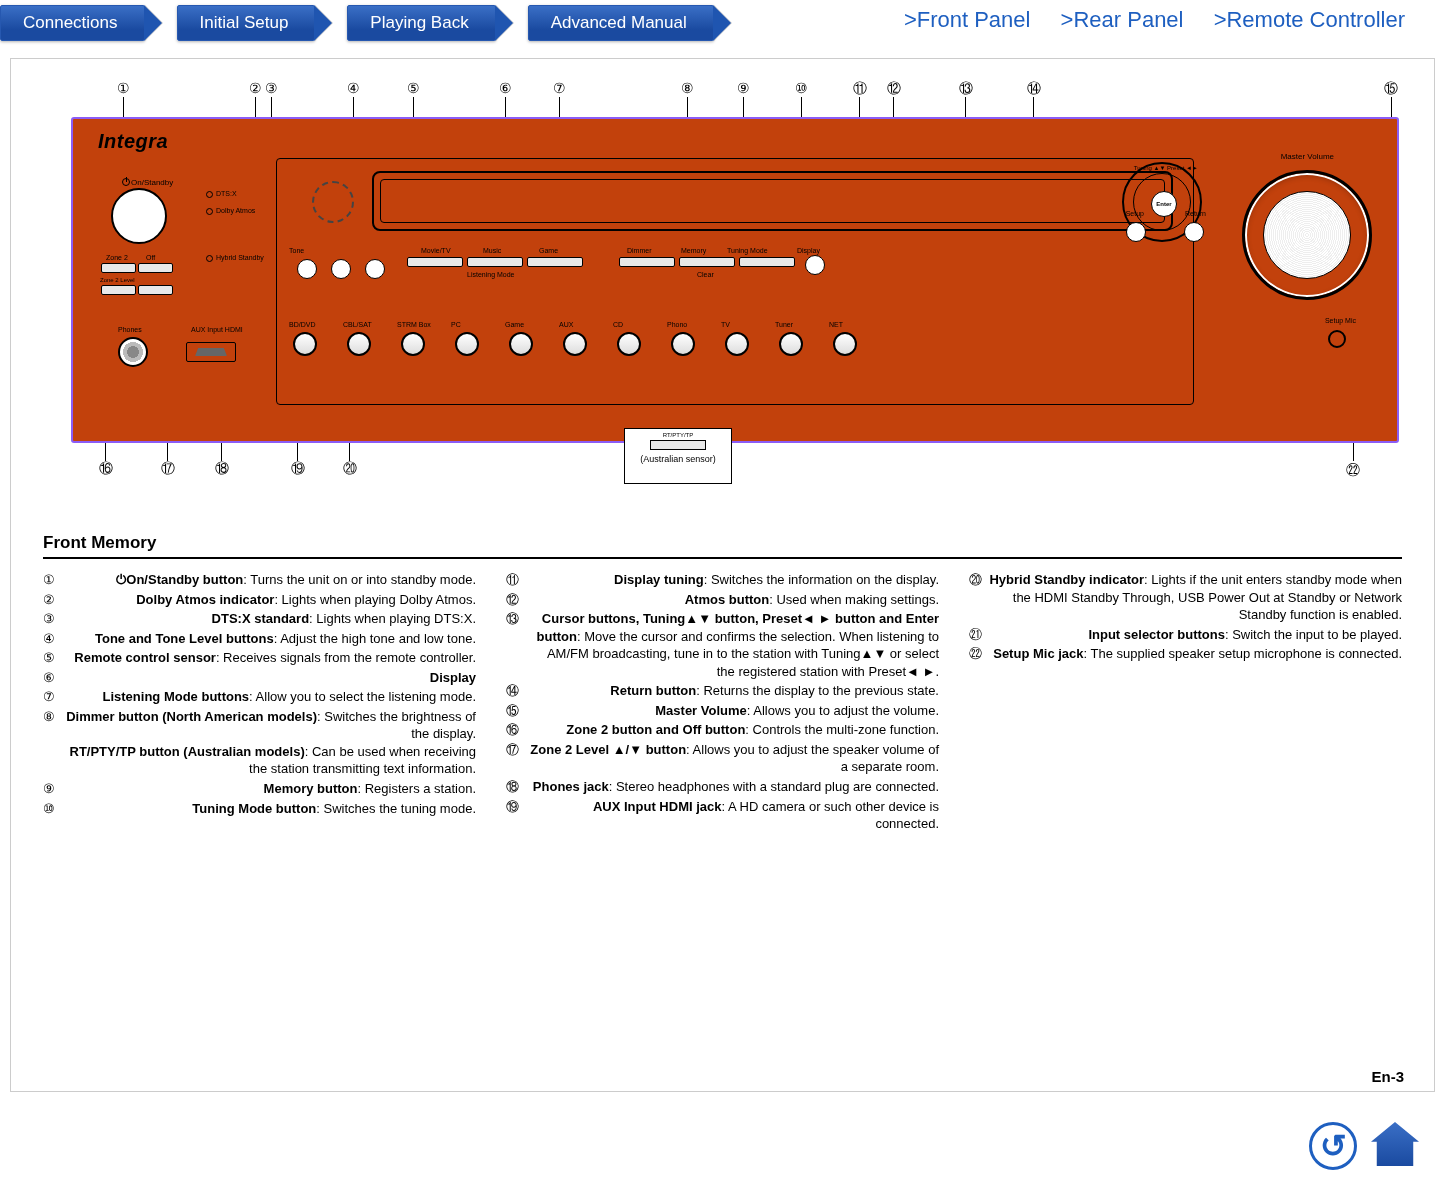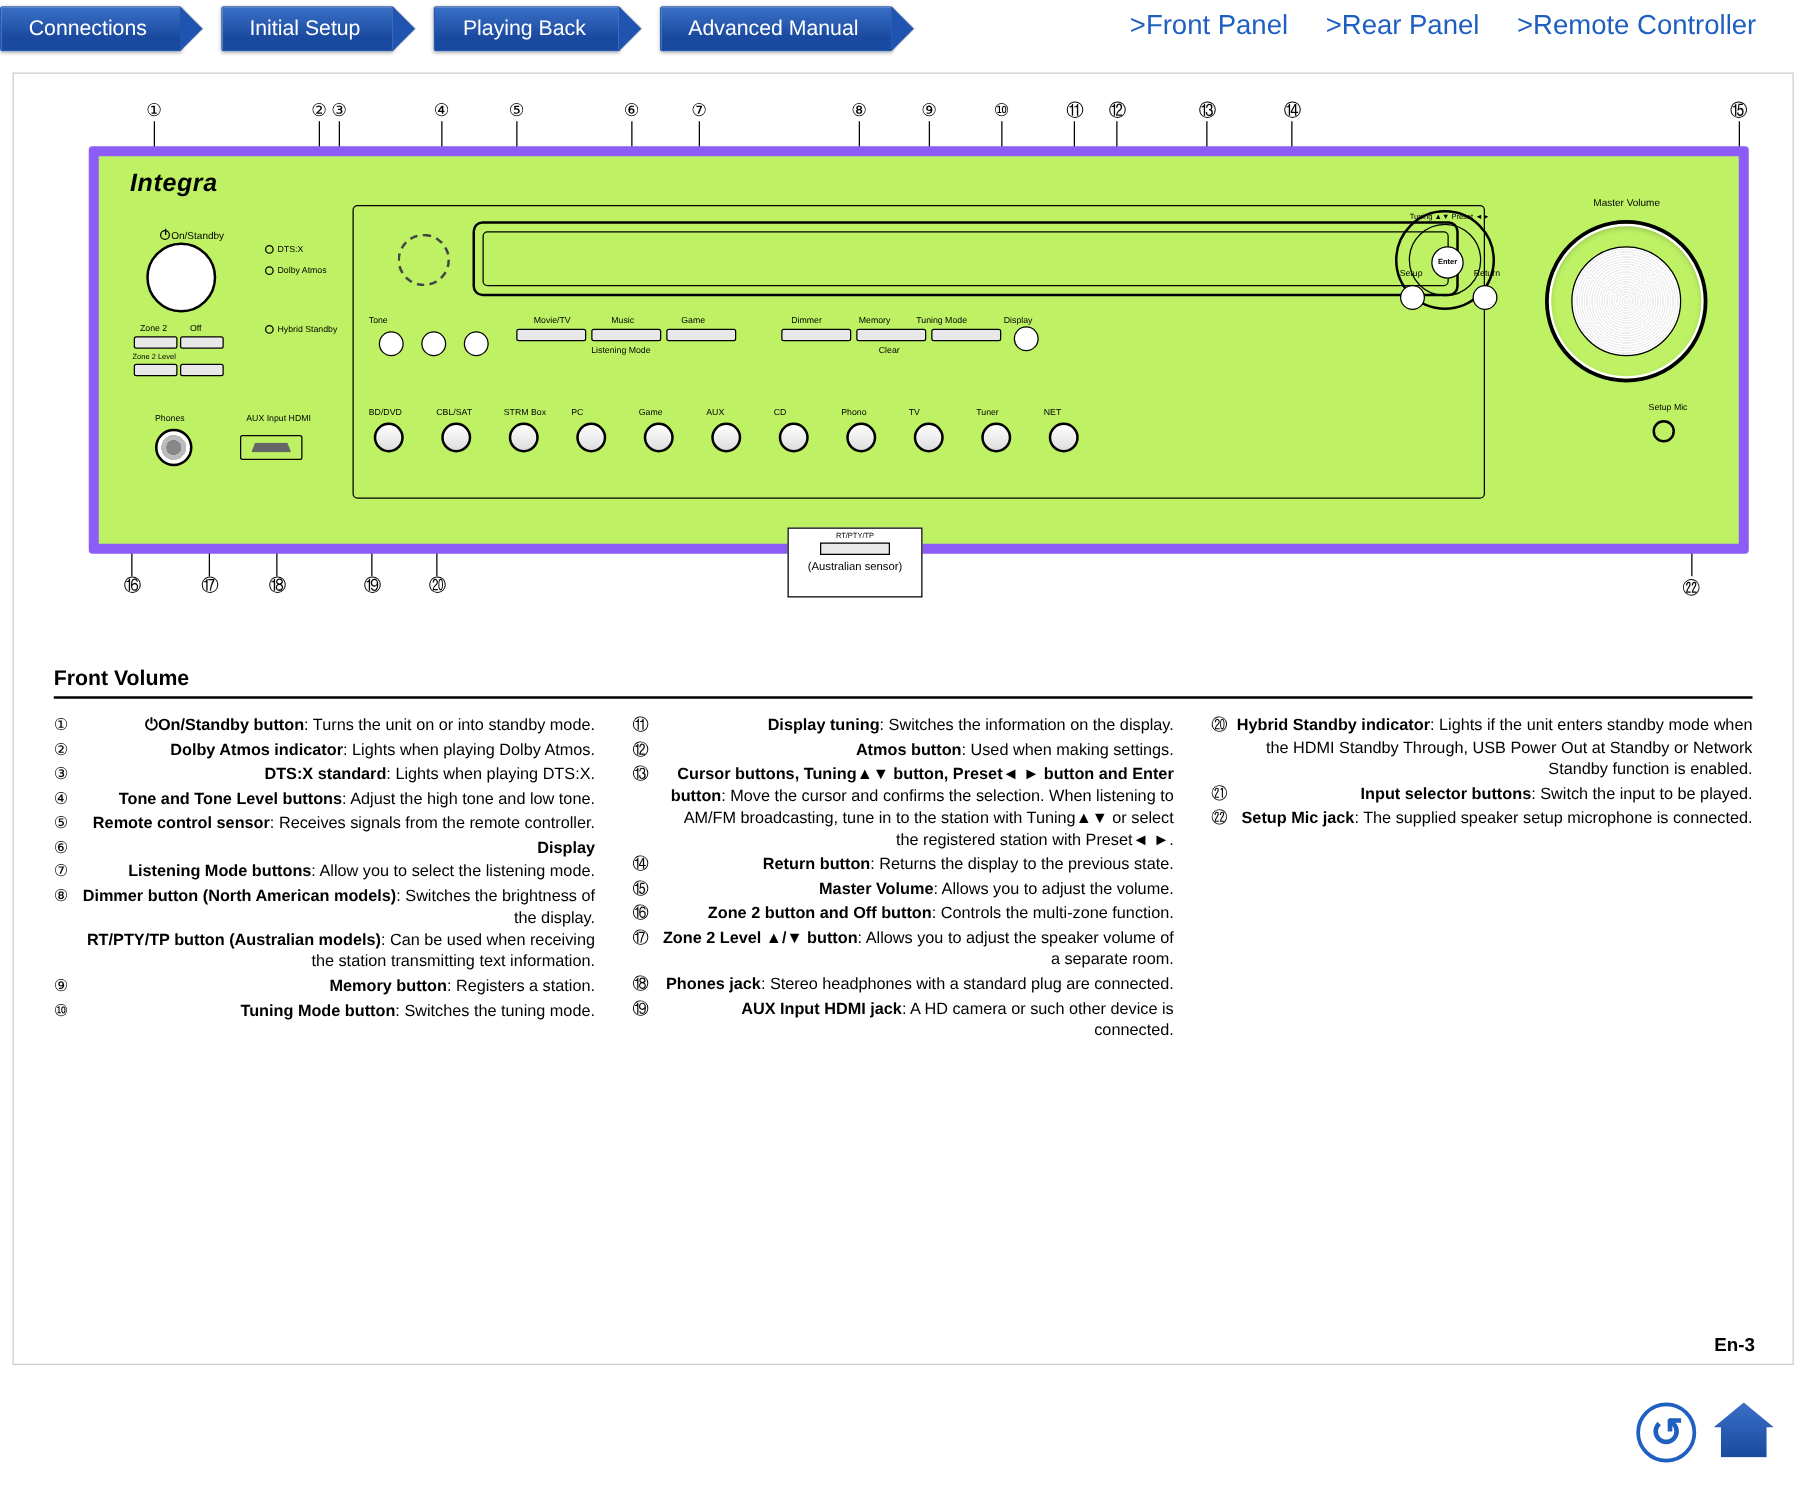--- a/index.html
+++ b/index.html
@@ -14,21 +14,21 @@
   .top-links span { margin-right: 24px; }
 
   
   .page-frame { position: absolute; left: 10px; right: 10px; top: 58px; bottom: 100px; border: 1px solid #ccc; padding: 26px 32px 10px; }
 
   
   .diagram-wrap { position: relative; width: 100%; height: 388px; }
   .num-top { position: absolute; top: -5px; font-size: 14px; }
   .num-bot { position: absolute; bottom: -5px; font-size: 14px; }
 
-  .panel { position: absolute; left: 28px; right: 3px; top: 32px; bottom: 30px; border: 8px solid #8b5cf6; border-radius: 3px; background: #bef264; }
+  .panel { position: absolute; left: 28px; right: 3px; top: 32px; bottom: 30px; border: 2px solid #8b5cf6; border-radius: 3px; background: #c2410c; }
   .panel-inner { position: absolute; inset: 3px; }
 
   .brand { position: absolute; left: 22px; top: 8px; font-weight: 900; font-size: 20px; letter-spacing: 0.5px; font-style: italic; }
 
   .onstandby-lbl { position: absolute; left: 46px; top: 55px; font-size: 8px; }
   .power-icon { display: inline-block; width: 8px; height: 8px; border: 1px solid #000; border-radius: 50%; position: relative; top: 1px; margin-right: 1px; }
   .power-icon::after { content: ''; position: absolute; left: 3px; top: -2px; width: 1px; height: 5px; background: #000; }
   .big-knob { position: absolute; left: 35px; top: 66px; width: 56px; height: 56px; border: 2px solid #000; border-radius: 50%; background: #fff; }
 
   .zone2-lbl { position: absolute; left: 30px; top: 132px; font-size: 7px; }
@@ -280,21 +280,21 @@
 
         <div class="aus-box">
           <span>RT/PTY/TP</span>
           <span class="rt-btn"></span>
           <span>(Australian sensor)</span>
         </div>
       </div>
     </div>
   </div>
 
-  <h3 class="section-title">Front Volume</h3>
+  <h3 class="section-title">Front Memory</h3>
   <hr class="section-hr">
   <div class="columns">
     <div class="col" id="col1">
         <div class="item">
           <span class="item-num">①</span>
           <span class="item-body"><b>⏻On/Standby button</b>: Turns the unit on or into standby mode.</span>
         </div>
         <div class="item">
           <span class="item-num">②</span>
           <span class="item-body"><b>Dolby Atmos indicator</b>: Lights when playing Dolby Atmos.</span>

